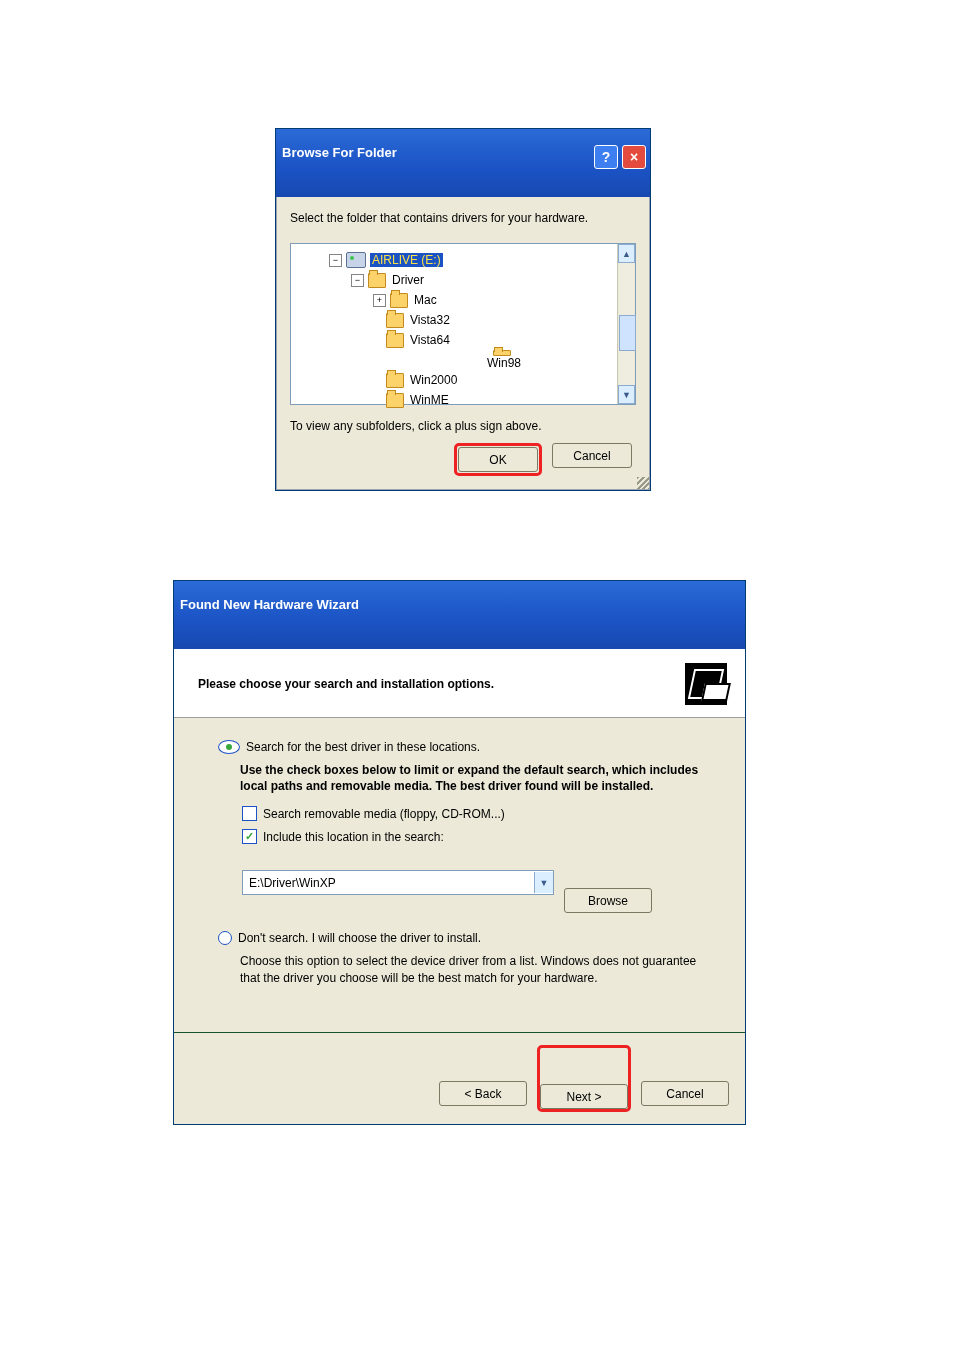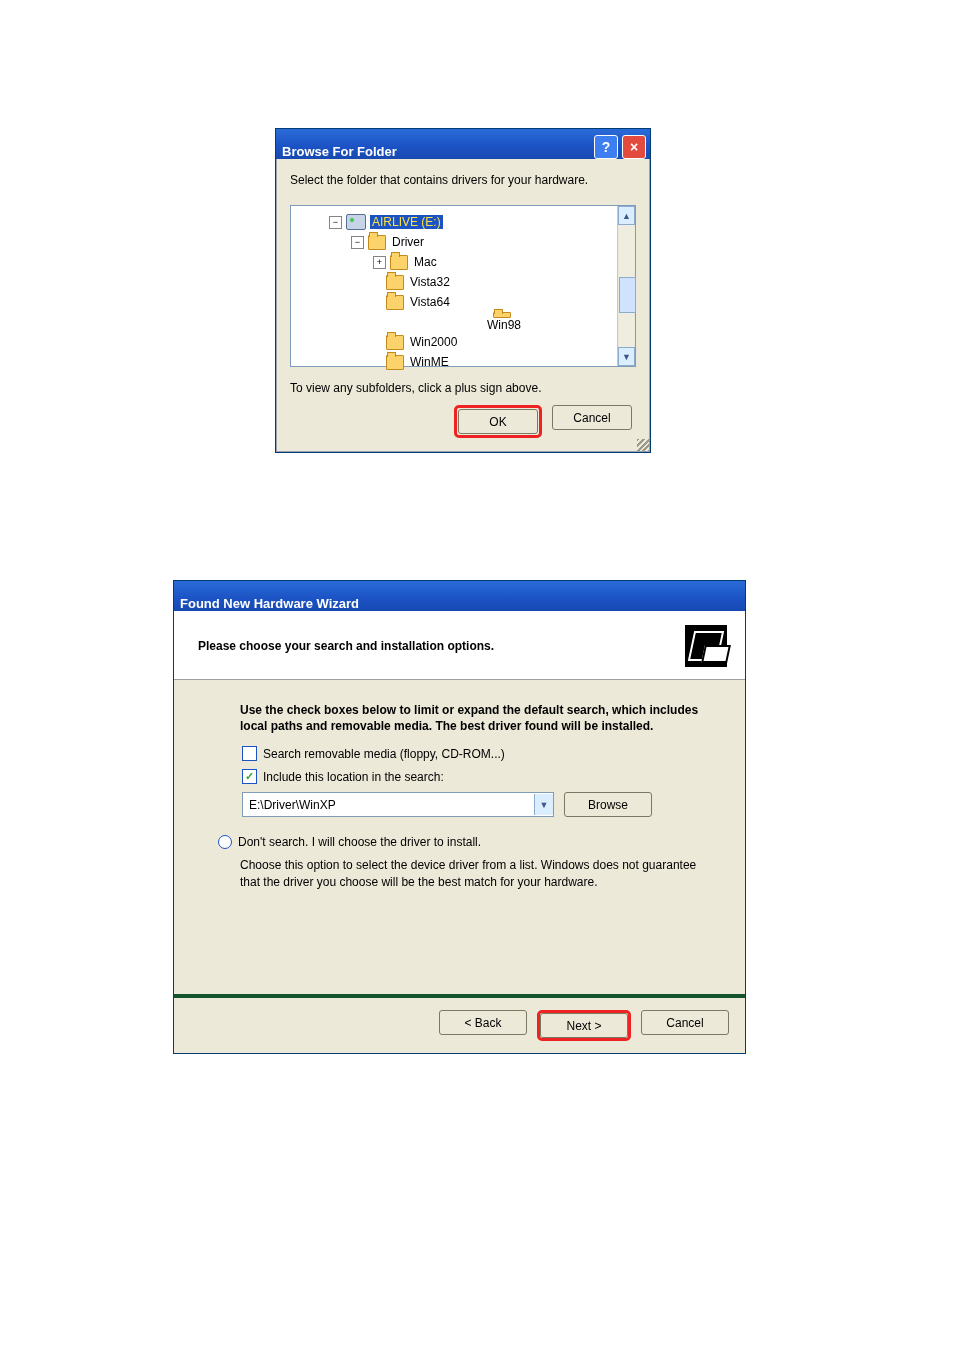--- a/index.html
+++ b/index.html
@@ -1,20 +1,20 @@
 <!DOCTYPE html>
 <html><head>
 <meta charset="utf-8">
 <style>
   html,body{margin:0;padding:0;background:#fff;font-family:Tahoma,Arial,sans-serif;font-size:12px;color:#000;}
   .page{width:954px;height:1350px;position:relative;background:#fff;}
 
   
   .dlg1{position:absolute;left:275px;top:128px;width:374px;border:1px solid #003c74;background:#ece9d8;box-shadow:0 0 0 1px #9aa3b2 inset;}
-  .tbar{height:30px;background:linear-gradient(#2a6bd7,#1b52c4 60%,#1749b0);color:#fff;display:flex;align-items:flex-end;padding:0 4px;}
+  .tbar{height:36px;background:linear-gradient(#2a6bd7,#1b52c4 60%,#1749b0);color:#fff;display:flex;align-items:flex-start;padding:16px 4px;}
   .tbar .title{font-weight:bold;flex:1;font-size:13px;padding-left:2px;}
   .tbar .tbtn{width:22px;height:22px;margin-left:4px;border:1px solid #fff;border-radius:3px;display:flex;align-items:center;justify-content:center;font-weight:bold;font-size:14px;}
   .tbtn.help{background:#3d7ef0;color:#fff;}
   .tbtn.close{background:#e34b3e;color:#fff;}
   .dlg1 .body{padding:8px 14px 10px 14px;}
   .instr{margin:6px 0 18px 0;}
   .treebox{background:#fff;border:1px solid #7f9db9;height:160px;position:relative;margin-bottom:14px;}
   .tree{padding:6px 0 0 0;}
   .trow{display:flex;align-items:center;height:20px;font-size:12px;}
   .exp{width:11px;height:11px;border:1px solid #848484;background:#fff;display:flex;align-items:center;justify-content:center;font-size:9px;margin-right:4px;line-height:9px;color:#000;}
@@ -48,23 +48,23 @@
   .radio-row{display:flex;align-items:center;gap:6px;margin-bottom:8px;}
   .radio{width:12px;height:12px;border:1px solid #1b52c4;border-radius:50%;background:#fff;display:flex;align-items:center;justify-content:center;}
   .radio.sel:after{content:"";width:6px;height:6px;background:#39a83c;border-radius:50%;}
   .sub{margin:0 0 12px 22px;line-height:1.35;}
   .cb-row{display:flex;align-items:center;gap:6px;margin-left:42px;margin-bottom:8px;}
   .cb{width:13px;height:13px;border:1px solid #1b52c4;background:#fff;display:flex;align-items:center;justify-content:center;font-size:11px;color:#39a83c;font-weight:bold;line-height:11px;}
   .loc-row{display:flex;align-items:center;gap:10px;margin-left:42px;margin-bottom:18px;}
   .combo{flex:1;max-width:310px;height:23px;background:#fff;border:1px solid #7f9db9;display:flex;align-items:center;}
   .combo .ctxt{flex:1;padding:0 6px;font-size:12px;}
   .combo .carrow{width:18px;height:21px;background:#dbeeff;border-left:1px solid #8caccf;display:flex;align-items:center;justify-content:center;font-size:9px;color:#3b5a8a;}
-  .btnrow{border-top:4px solid #14532d;background:#ece9d8;padding:12px 16px;display:flex;justify-content:flex-end;gap:10px;}
+  .btnrow{border-top:1px solid #14532d;background:#ece9d8;padding:12px 16px;display:flex;justify-content:flex-end;gap:10px;}
   .red-outline{border:3px solid #e22;border-radius:5px;padding:0;}
-  .dlg2 .btn{min-width:86px;}
+  .dlg2 .btn{min-width:86px;margin-top:36px;}
 </style>
 </head>
 <body>
 
 <div class="page">
 
   <div class="dlg1">
     <div class="tbar">
       <span class="title">Browse For Folder</span>
       <div class="tbtn help">?</div>
@@ -141,20 +141,24 @@
     <div class="tbar">
       <span class="title">Found New Hardware Wizard</span>
     </div>
     <div class="header">
       <div class="htxt">Please choose your search and installation options.</div>
       <div class="hw-icon"></div>
     </div>
 
     <div class="content">
       <div class="content-inner">
+        <div class="radio-row" style="margin-left:18px;">
+          <span class="radio sel"></span>
+          <span>Search for the best driver in these locations.</span>
+        </div>
         <div class="sub" style="margin-left:40px;font-weight:bold;">Use the check boxes below to limit or expand the default search, which includes local paths and removable media. The best driver found will be installed.</div>
 
         <div class="cb-row">
           <span class="cb"></span>
           <span>Search removable media (floppy, CD-ROM...)</span>
         </div>
         <div class="cb-row">
           <span class="cb">✓</span>
           <span>Include this location in the search:</span>
         </div>

